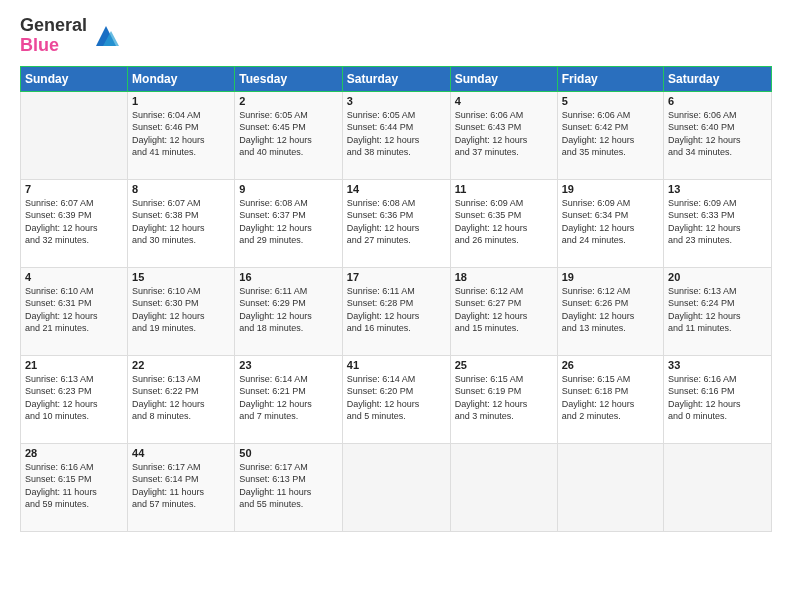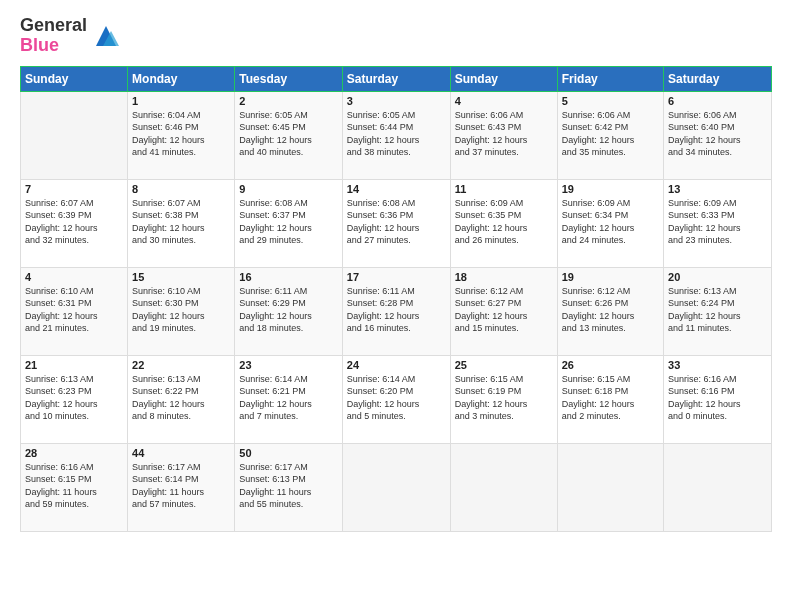--- a/index.html
+++ b/index.html
@@ -297,21 +297,21 @@
 and 8 minutes.</div>
           </td>
           <td>
             <span class="day-num">23</span>
             <div class="day-info" style="white-space: pre-line;">Sunrise: 6:14 AM
 Sunset: 6:21 PM
 Daylight: 12 hours
 and 7 minutes.</div>
           </td>
           <td>
-            <span class="day-num">24</span>
+            <span class="day-num">41</span>
             <div class="day-info" style="white-space: pre-line;">Sunrise: 6:14 AM
 Sunset: 6:20 PM
 Daylight: 12 hours
 and 5 minutes.</div>
           </td>
           <td>
             <span class="day-num">25</span>
             <div class="day-info" style="white-space: pre-line;">Sunrise: 6:15 AM
 Sunset: 6:19 PM
 Daylight: 12 hours

